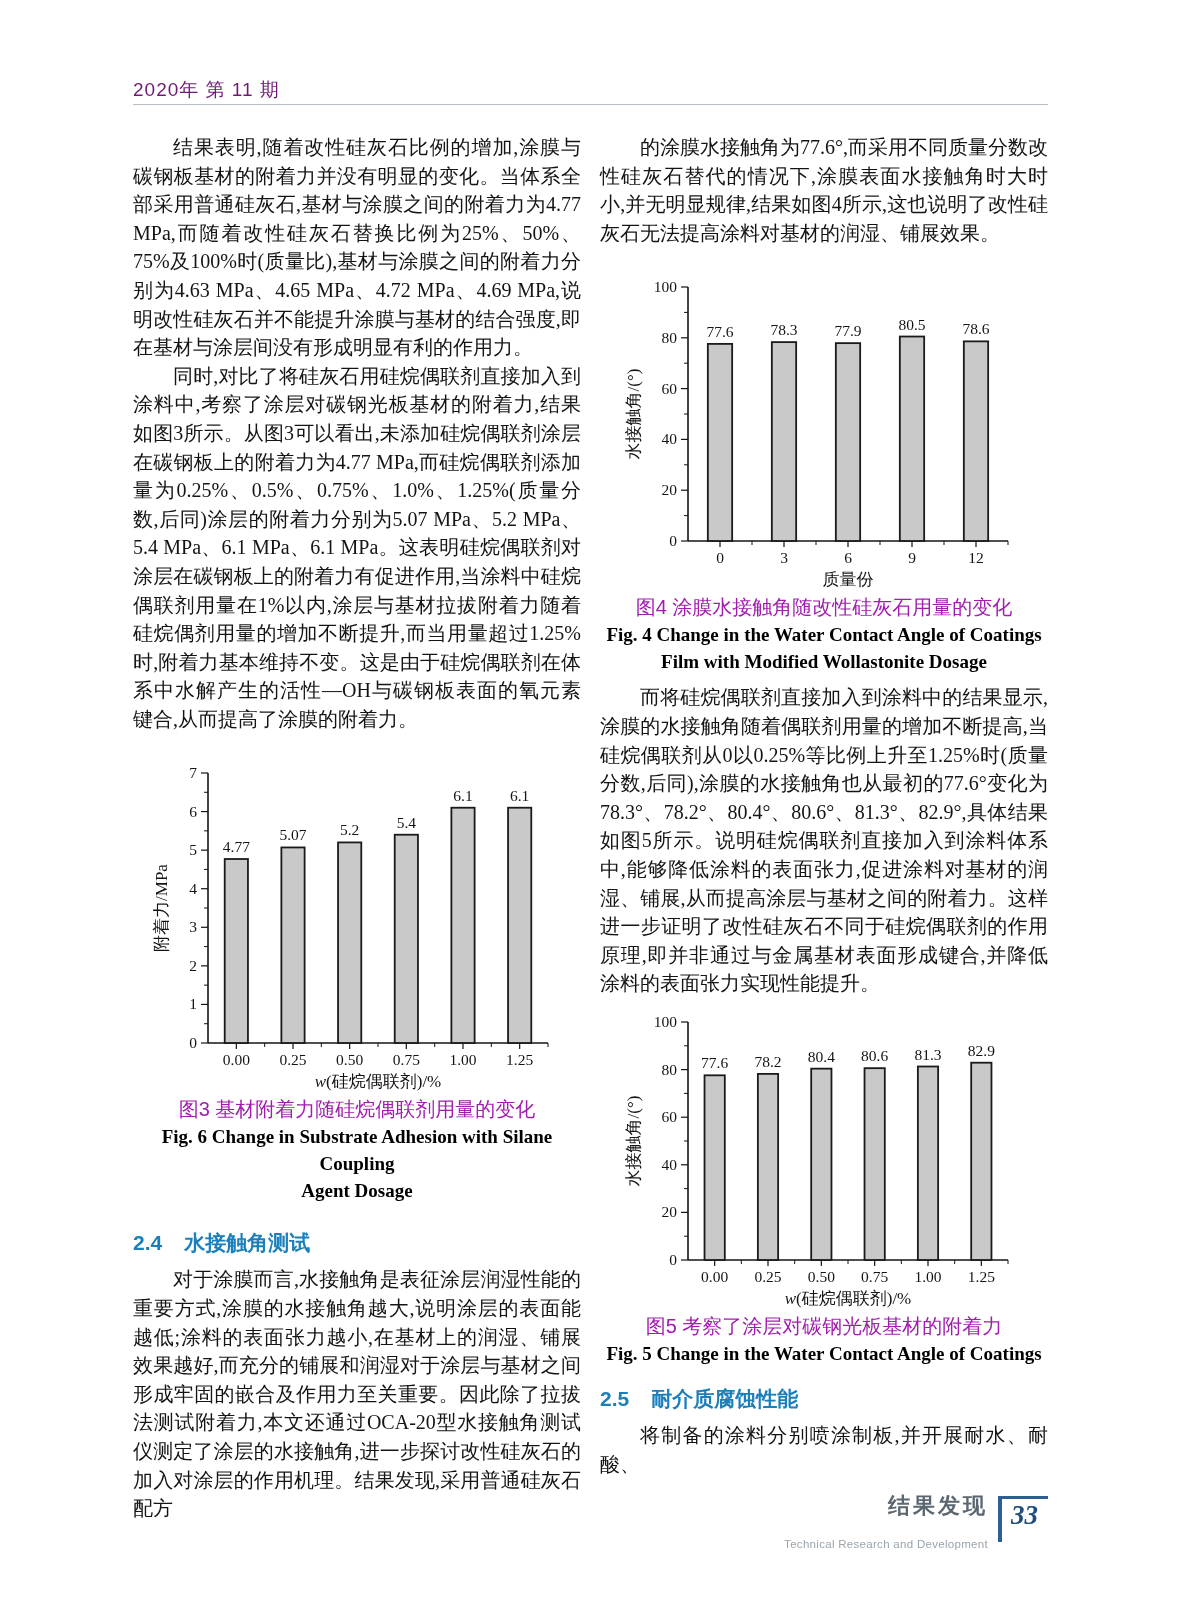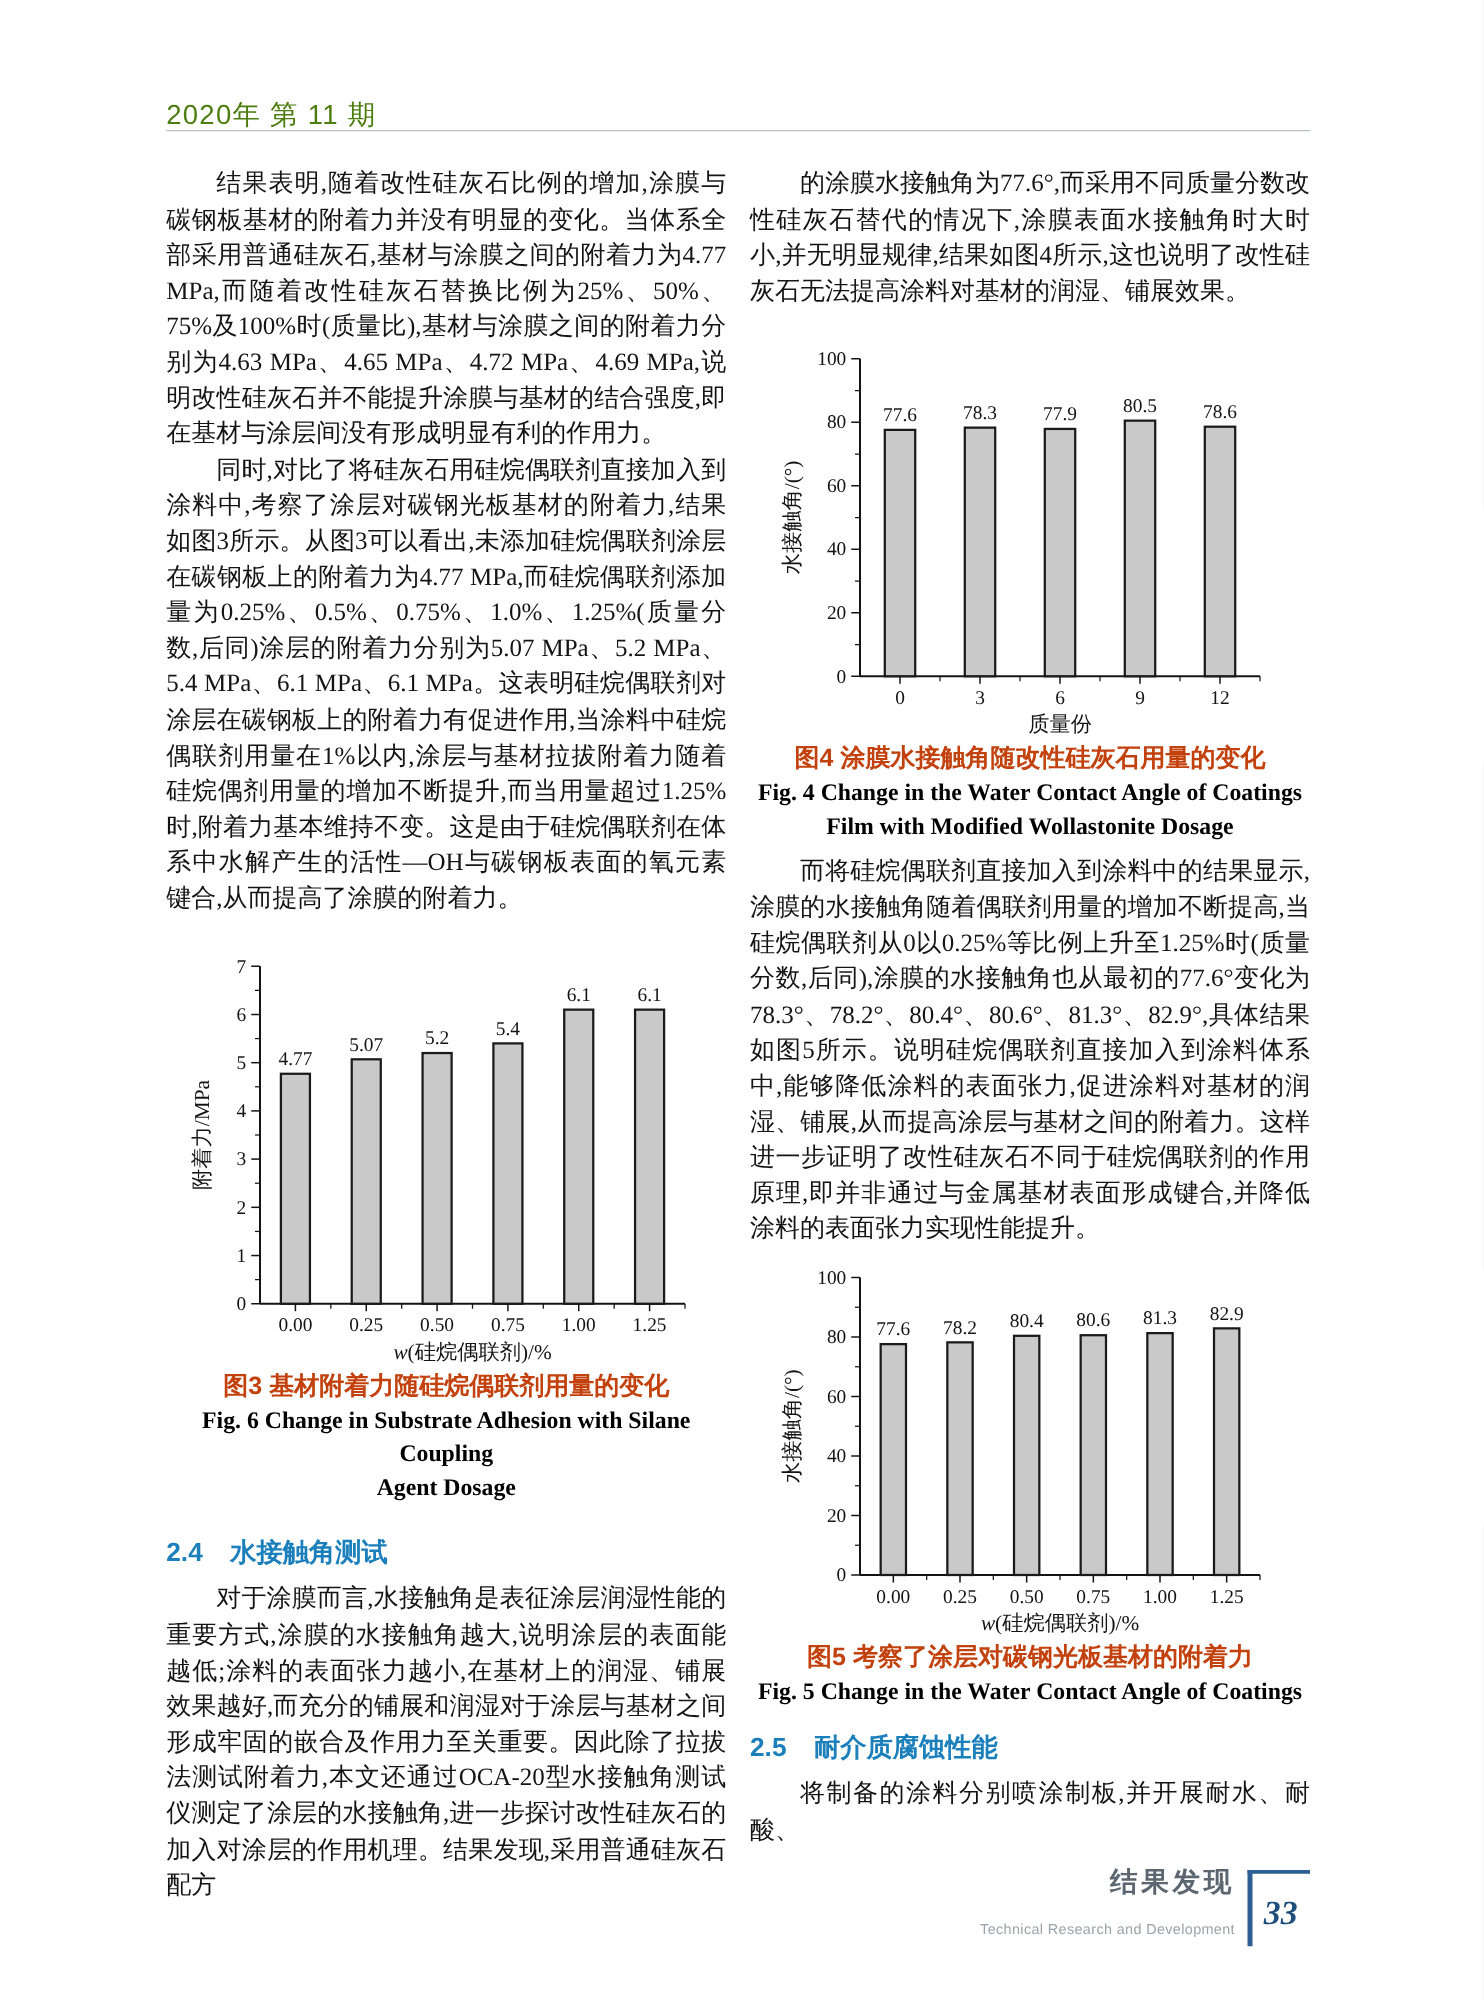--- a/index.html
+++ b/index.html
@@ -1,40 +1,40 @@
 <!DOCTYPE html>
 <html><head>
 <meta charset="utf-8">
 <style>
   html,body{margin:0;padding:0;background:#e9e9e9;}
   .page{
     position:relative;width:1187px;height:1600px;margin:0 auto;background:#ffffff;
     font-family:"Liberation Serif","DejaVu Serif",serif;color:#141414;overflow:hidden;
   }
-  .hdr{position:absolute;top:77px;font-size:22px;color:#4d7c0f;font-family:"Liberation Sans","DejaVu Sans",sans-serif;letter-spacing:1px;}
+  .hdr{position:absolute;top:77px;font-size:19px;color:#701a75;font-family:"Liberation Sans","DejaVu Sans",sans-serif;letter-spacing:1px;}
   .hdr-left{left:133px;}
   .hdr-right{right:139px;}
   .rule{position:absolute;left:133px;right:139px;top:104px;height:1px;background:#b7bfc5;}
   .col{position:absolute;top:133px;width:448px;}
   .col-left{left:133px;}
   .col-right{left:600px;}
   p.body{margin:0;font-size:20px;line-height:28.6px;text-align:justify;text-indent:2em;}
   .fig{margin-top:26px;text-align:center;}
   .chart{display:flex;justify-content:center;}
   svg{font-family:"Liberation Serif","DejaVu Serif",serif;}
-  .cap-zh{font-family:"Liberation Sans","DejaVu Sans",sans-serif;font-weight:bold;font-size:20px;line-height:28px;margin-top:4px;color:#c2410c;}
+  .cap-zh{font-family:"Liberation Sans","DejaVu Sans",sans-serif;font-weight:normal;font-size:20px;line-height:28px;margin-top:4px;color:#a21caf;}
   .cap-en{font-family:"Liberation Serif","DejaVu Serif",serif;font-weight:bold;font-size:19px;line-height:27px;color:#000;}
   .section-heading{font-family:"Liberation Sans","DejaVu Sans",sans-serif;font-weight:bold;color:#1a7fba;font-size:21px;line-height:28px;margin-top:25px;}
   .section-heading .num{margin-right:22px;}
   p.after-heading{margin-top:8px;}
   .footer{position:absolute;right:139px;top:1494px;display:flex;align-items:flex-start;}
   .footer-text{text-align:right;font-family:"Liberation Sans","DejaVu Sans",sans-serif;}
   .footer-zh{font-weight:bold;font-size:22px;color:#5b6670;letter-spacing:3px;line-height:24px;}
   .footer-en{font-size:11.5px;color:#9aa4ac;margin-top:20px;letter-spacing:0.3px;}
-  .page-badge{margin-left:10px;margin-top:2px;border-left:4px solid #2d5f92;border-top:3px solid #2d5f92;padding:16px 10px 12px 9px;}
+  .page-badge{margin-left:10px;margin-top:2px;border-left:4px solid #2d5f92;border-top:3px solid #2d5f92;padding:1px 10px 12px 9px;}
   .page-num{font-style:italic;font-weight:bold;font-size:27px;color:#1f4e7c;font-family:"Liberation Serif","DejaVu Serif",serif;line-height:30px;}
 </style>
 </head>
 <body>
 
 <div class="page">
 
   <div class="hdr hdr-left">2020年  第 11 期</div>
   <div class="rule"></div>
 

